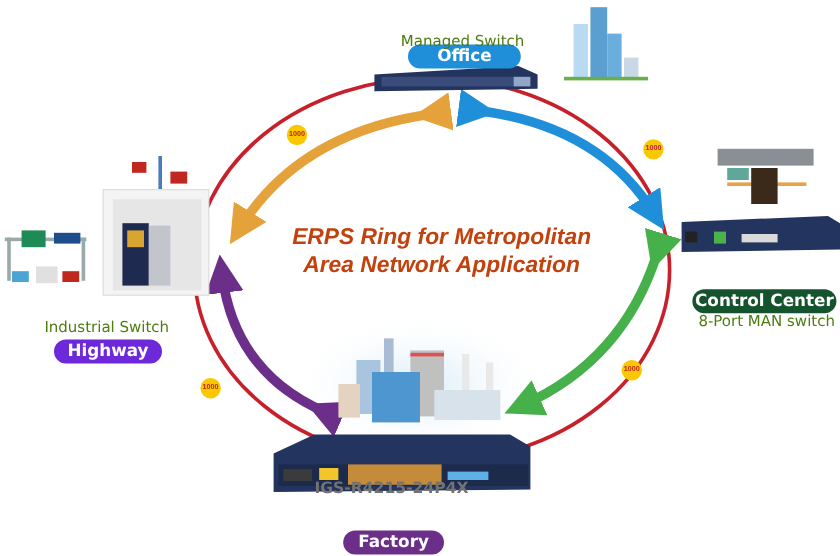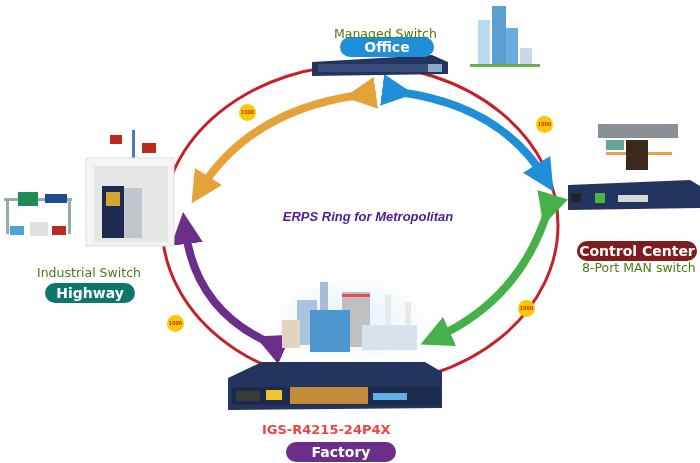--- a/index.html
+++ b/index.html
@@ -1,19 +1,19 @@
 <!DOCTYPE html>
 <html><head>
 <meta charset="utf-8">
 <style>
   html,body{margin:0;padding:0;background:#fff;}
   body{width:700px;height:463px;position:relative;overflow:hidden;font-family:"Liberation Sans",sans-serif;}
   .pill{position:absolute;border-radius:12px;color:#fff;font-weight:bold;font-size:14px;text-align:center;line-height:20px;height:20px;font-family:"DejaVu Sans",sans-serif;}
   .cap{position:absolute;font-size:12.5px;color:#4d7c0f;white-space:nowrap;font-family:"DejaVu Sans",sans-serif;}
-  .title{position:absolute;left:228px;top:205px;width:280px;text-align:center;font-style:italic;font-weight:bold;font-size:13px;line-height:24px;color:#4c1d95;font-family:"Liberation Sans",sans-serif;}
+  .title{position:absolute;left:228px;top:186px;width:280px;text-align:center;font-style:italic;font-weight:bold;font-size:19px;line-height:24px;color:#c2410c;font-family:"Liberation Sans",sans-serif;}
   .badge{position:absolute;width:17px;height:17px;border-radius:50%;background:#f9c800;color:#c0271e;font-size:6px;font-weight:bold;text-align:center;line-height:17px;font-family:"Liberation Sans Narrow","Liberation Sans",sans-serif;}
   svg{position:absolute;left:0;top:0;}
 </style>
 </head>
 <body>
 
 <svg width="700" height="463">
   <defs>
     <radialGradient id="glow" cx="50%" cy="50%" r="50%">
       <stop offset="0%" stop-color="#d9ecf8"></stop>
@@ -113,25 +113,26 @@
   </g>
 </svg>
 
 <div class="badge" style="left:239px;top:104px;">1000</div>
 <div class="badge" style="left:536px;top:116px;">1000</div>
 <div class="badge" style="left:518px;top:300px;">1000</div>
 <div class="badge" style="left:167px;top:315px;">1000</div>
 
 <div class="title">
   <div>ERPS Ring for Metropolitan</div>
+  <div>Area Network Application</div>
 </div>
 
 <div class="pill" style="left:340px;top:1px;width:94px;background:#1f8fd9;margin-top:36px;">Office</div>
 <div class="cap" style="left:334px;top:26px;">Managed Switch</div>
 
 <div class="cap" style="left:37px;top:265px;text-align:right;">Industrial Switch</div>
-<div class="pill" style="left:45px;top:283px;width:90px;background:#0f766e;">Highway</div>
+<div class="pill" style="left:45px;top:283px;width:90px;background:#6d28d9;">Highway</div>
 
 <div class="cap" style="left:582px;top:222px;margin-top:38px;">8-Port MAN switch</div>
-<div class="pill" style="left:577px;top:241px;width:120px;background:#7f1d1d;">Control Center</div>
+<div class="pill" style="left:577px;top:241px;width:120px;background:#14532d;">Control Center</div>
 
-<div class="cap" style="left:262px;top:422px;font-weight:bold;font-size:13px;color:#ef4444;">IGS-R4215-24P4X</div>
-<div class="pill" style="left:286px;top:442px;width:110px;background:#6b2f8a;">Factory</div>
+<div class="cap" style="left:262px;top:400px;font-weight:bold;font-size:13px;color:#737373;">IGS-R4215-24P4X</div>
+<div class="pill" style="left:286px;top:442px;width:84px;background:#6b2f8a;">Factory</div>
 
 </body></html>

